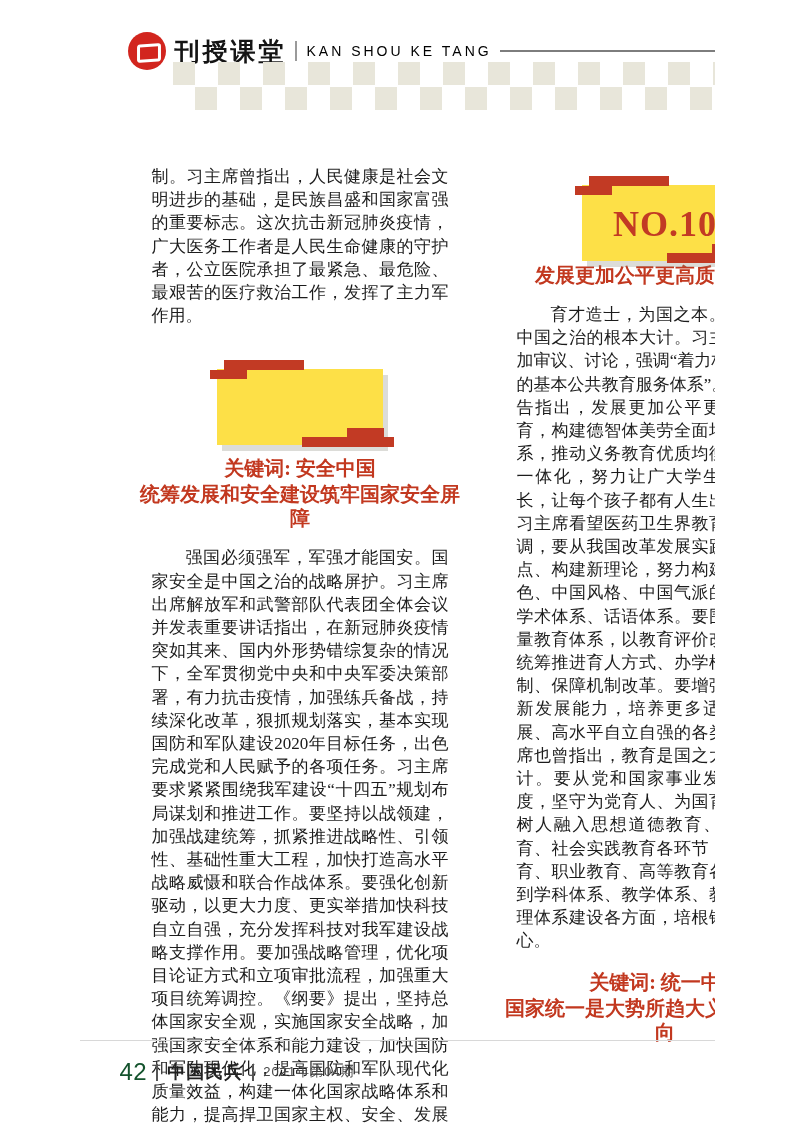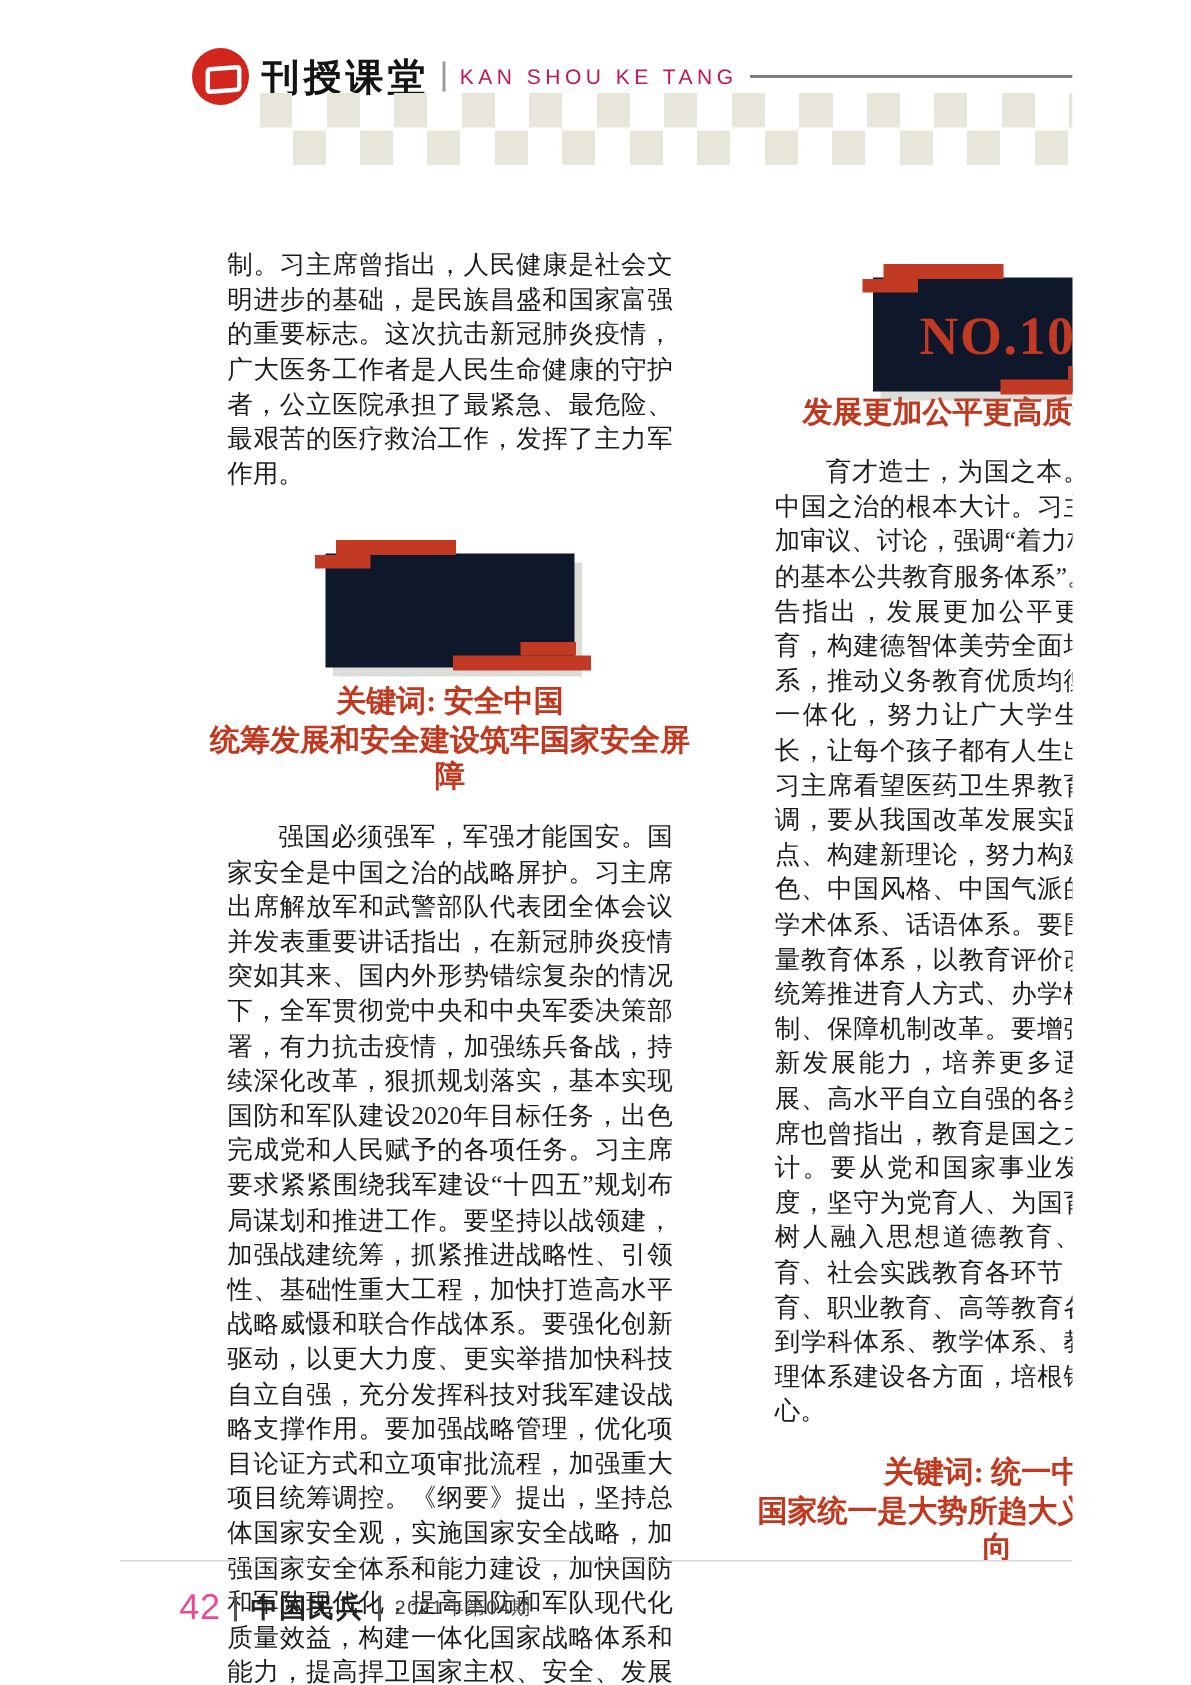--- a/index.html
+++ b/index.html
@@ -31,21 +31,21 @@
   .header-title {
     font-family: "Liberation Sans", "DejaVu Sans", sans-serif;
     font-weight: 700; font-size: 25px; color: #141414;
     letter-spacing: 3px; margin-left: 9px; white-space: nowrap;
   }
   .header-pipe {
     width: 2px; height: 20px; background: #9a9a9a; margin: 0 10px 0 8px; flex: 0 0 auto;
   }
   .header-sub {
     font-family: "Liberation Sans", "DejaVu Sans", sans-serif;
-    font-size: 14px; color: #be185d; letter-spacing: 3px; white-space: nowrap;
+    font-size: 14px; color: #000000; letter-spacing: 3px; white-space: nowrap;
   }
   .header-rule { flex: 1 1 auto; height: 2px; background: #7d7d7d; margin-left: 8px; }
 
   
   .checker { position: absolute; left: 0; right: 0; top: 62px; }
   .checker-row {
     height: 23px;
     background: repeating-linear-gradient(to right, #e8e6da 0 22px, rgba(0,0,0,0) 22px 45px);
   }
   .checker-row.r1 { margin-left: 93px; }
@@ -58,21 +58,21 @@
 
   .body-text {
     margin: 17px; font-size: 17px; line-height: 23.2px;
     text-align: justify; text-indent: 2em; color: #1c1c1c;
   }
   .body-text.no-indent { text-indent: 0; }
 
   
   .badge {
     position: relative; width: 166px; height: 76px;
-    background: #0f172a; margin: 0 auto;
+    background: #fde047; margin: 0 auto;
     box-shadow: 5px 6px 0 rgba(130,128,115,0.28);
     display: flex; align-items: center; justify-content: center;
   }
   .badge-label {
     font-family: "Liberation Serif", "DejaVu Serif", serif;
     font-weight: 700; font-size: 36px; color: #c23a24; letter-spacing: 1px;
     margin-top: 2px;
   }
   .deco { position: absolute; background: #c23a24; }
   .deco.tl1 { left: 7px;  top: -9px;   width: 80px; height: 10px; }
@@ -94,21 +94,21 @@
   .mt-badge-r { margin-top: 37px; }
   .mt-body { margin-top: 16px; }
 
   
   .footer-rule { position: absolute; left: 0; right: 0; top: 1040px; height: 1px; background: #d8d8d8; }
   .footer {
     position: absolute; left: 40px; top: 1058px;
     display: flex; align-items: center;
     font-family: "Liberation Sans", "DejaVu Sans", sans-serif;
   }
-  .footer-num { font-size: 24px; color: #ec4899; letter-spacing: 0.5px; }
+  .footer-num { font-size: 24px; color: #14532d; letter-spacing: 0.5px; }
   .footer-pipe { width: 2px; height: 17px; background: #555; margin: 0 9px; }
   .footer-mag { font-size: 18px; font-weight: 700; color: #222; letter-spacing: 1px; }
   .footer-issue { font-size: 13px; color: #444; letter-spacing: 1px; }
 </style>
 </head>
 <body>
 
 <div class="page">
 
   <div class="header">

